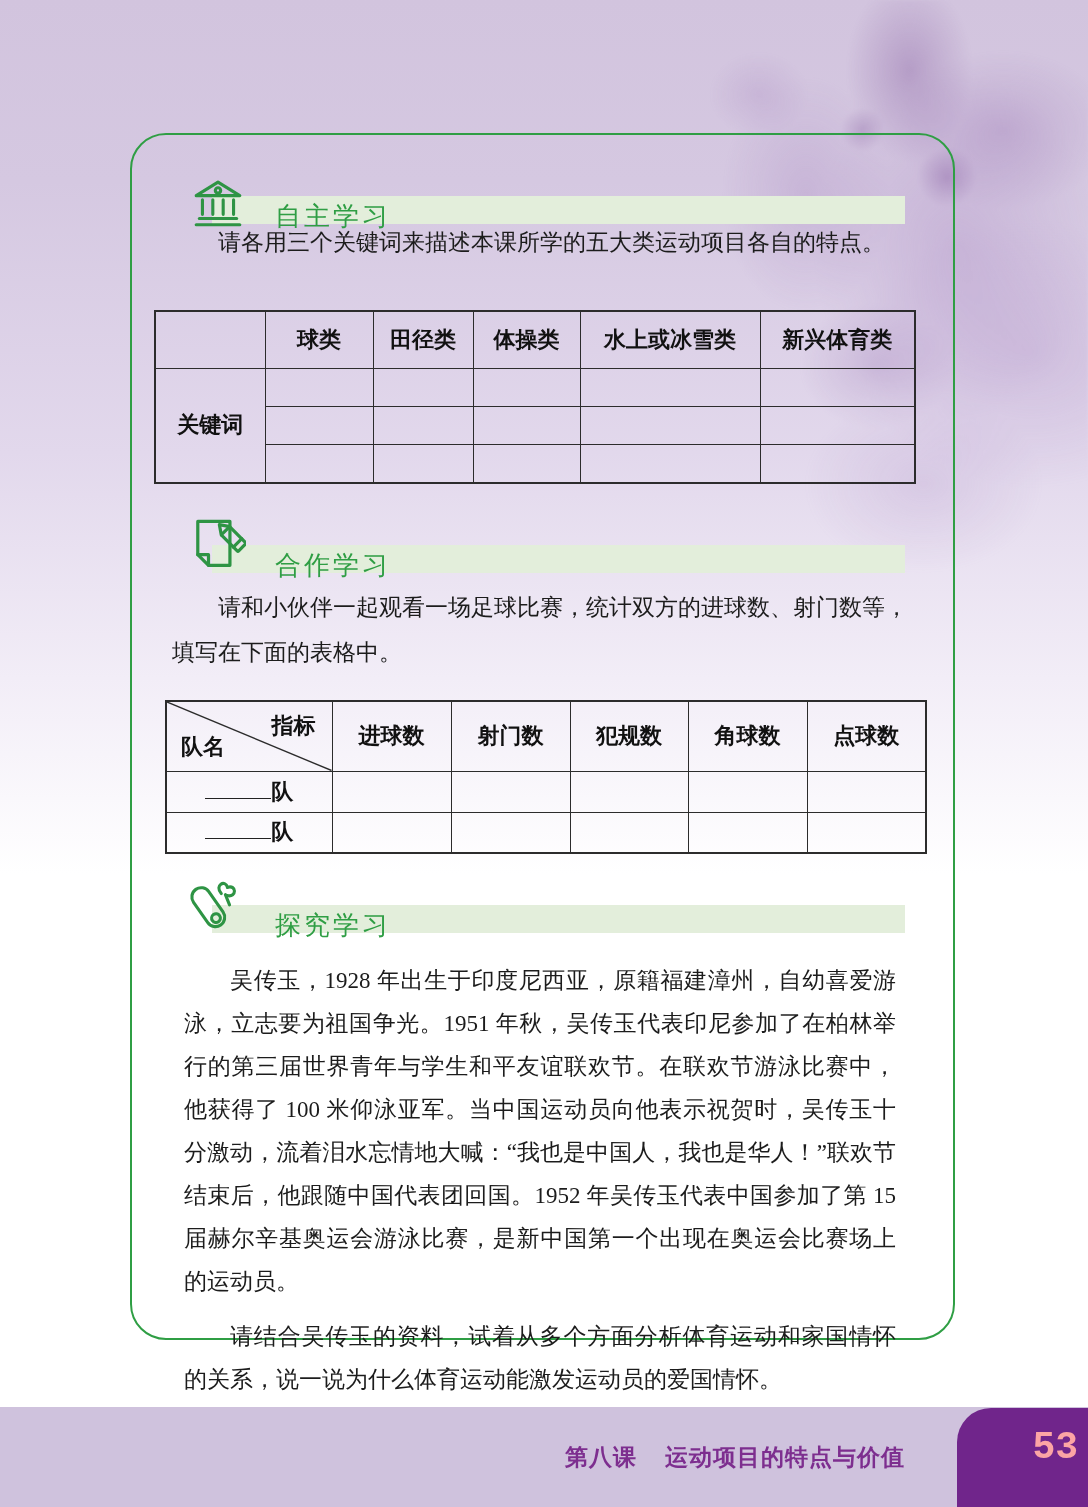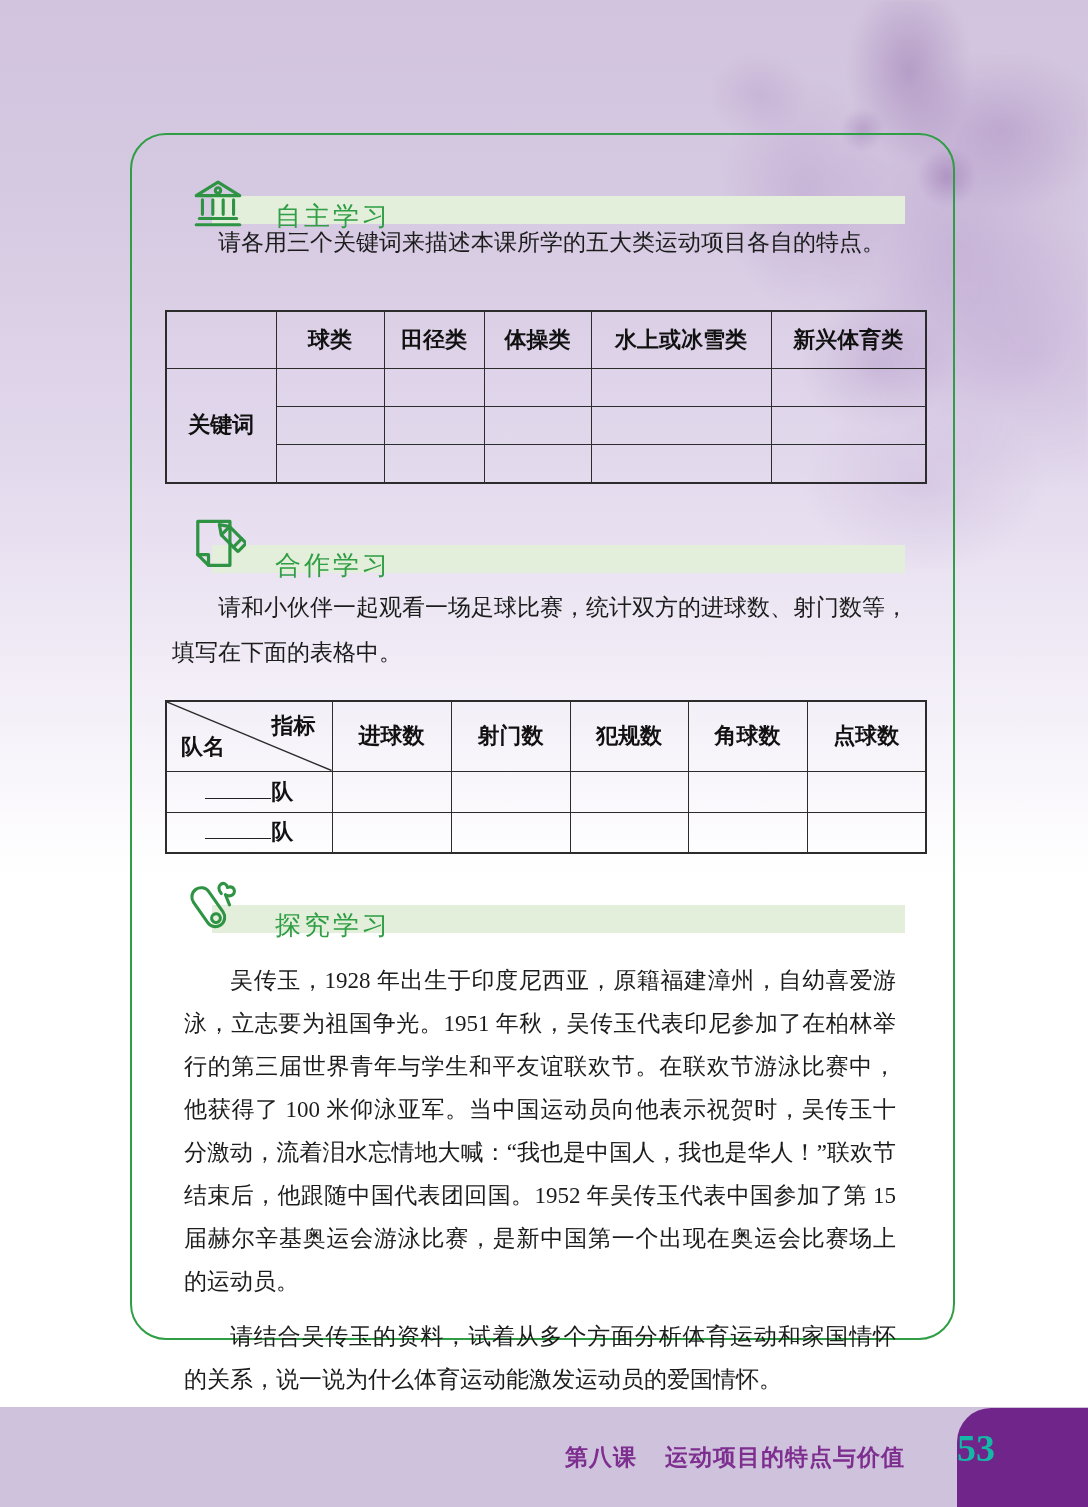--- a/index.html
+++ b/index.html
@@ -62,22 +62,22 @@
   .footer-text{
     position:absolute;right:183px;top:0;height:104px;line-height:100px;
     font-family:"Liberation Sans", sans-serif;font-weight:bold;font-size:23px;color:#7d2e8f;letter-spacing:1px;
   }
   .footer-text .chapter{margin-right:28px;}
   .page-tab{
     position:absolute;right:0;bottom:0;width:131px;height:99px;background:#70258b;
     border-top-left-radius:34px;
   }
   .page-tab .num{
-    position:absolute;left:0;right:10px;top:18px;text-align:left;
-    font-family:Liberation Serif, serif;font-weight:bold;font-size:38px;color:#14b8a6;
+    position:absolute;left:0;right:10px;top:18px;text-align:right;
+    font-family:Liberation Mono, monospace;font-weight:bold;font-size:38px;color:#fca5a5;
   }
   .g-stroke{stroke:#2e9444;fill:none;stroke-width:3;stroke-linecap:round;stroke-linejoin:round;}
 </style>
 </head>
 <body>
 
 <div class="smoke"></div>
 
 <div class="panel">
 
@@ -89,21 +89,21 @@
       <path class="g-stroke" d="M12 22 V36 M22 22 V36 M32 22 V36 M42 22 V36"></path>
       <path class="g-stroke" d="M9 40 H45"></path>
       <path class="g-stroke" d="M6 46 H48"></path>
     </svg>
   </div>
   <div class="banner" style="top:61px;">
     <div class="sec-title">自主学习</div>
   </div>
   <p class="intro" style="top:85px;">请各用三个关键词来描述本课所学的五大类运动项目各自的特点。</p>
 
-  <table class="sheet" style="left:33px;top:175px;width:760px;">
+  <table class="sheet" style="left:22px;top:175px;width:760px;">
     <colgroup>
       <col style="width:110px">
         <col style="width:108px">
         <col style="width:100px">
       <col style="width:107px">
         <col style="width:180px">
         <col style="width:155px">
     </colgroup>
     <tbody>
         <tr style="height:57px;">

